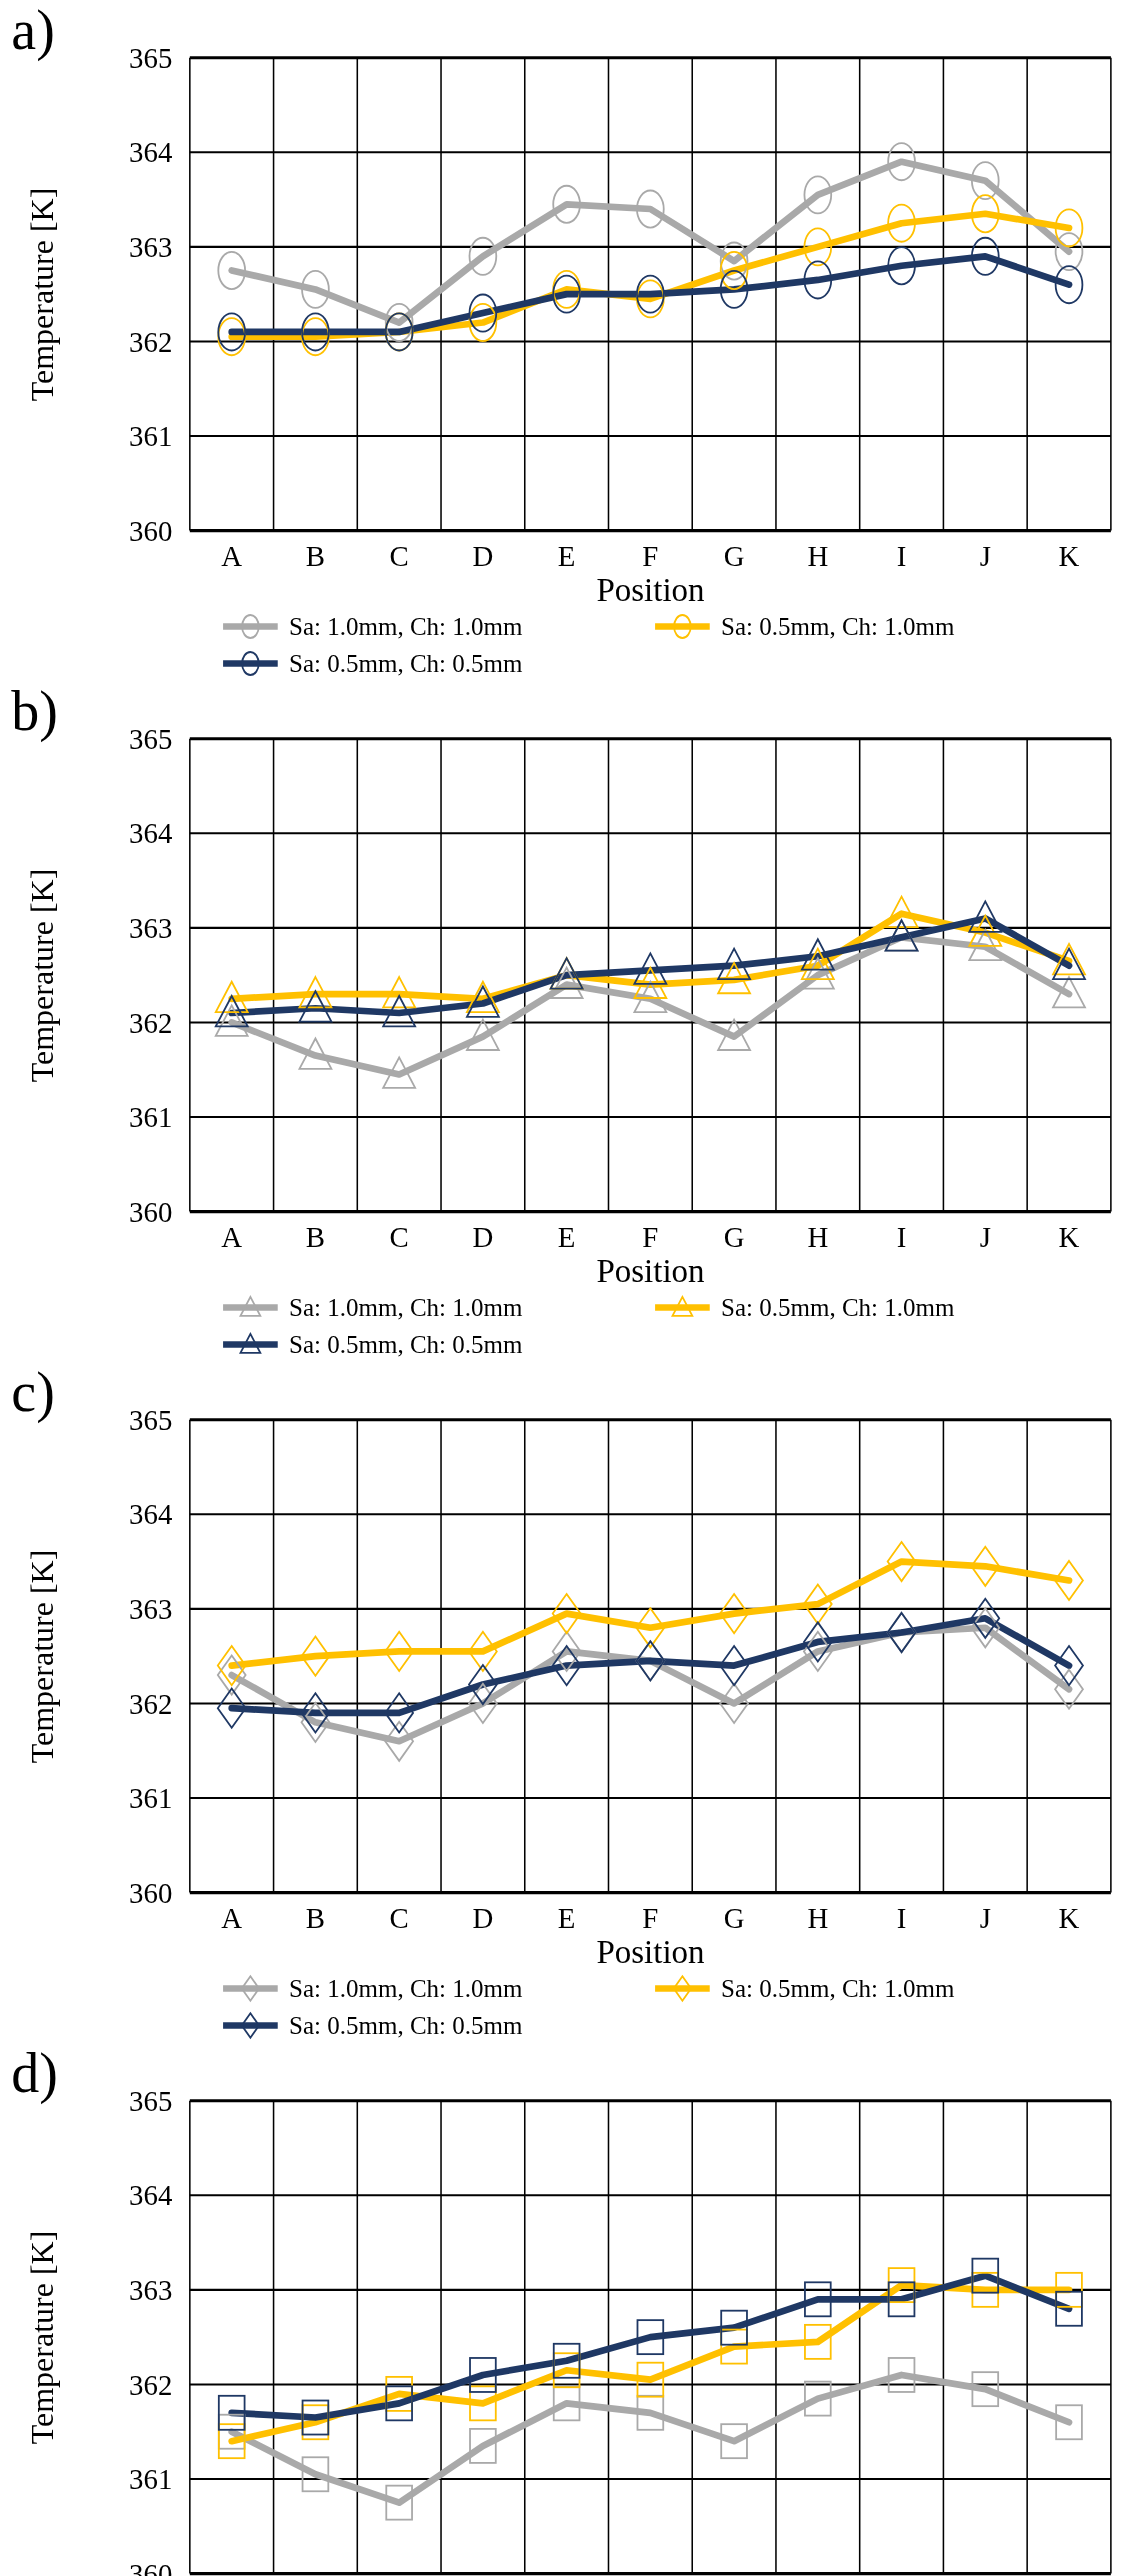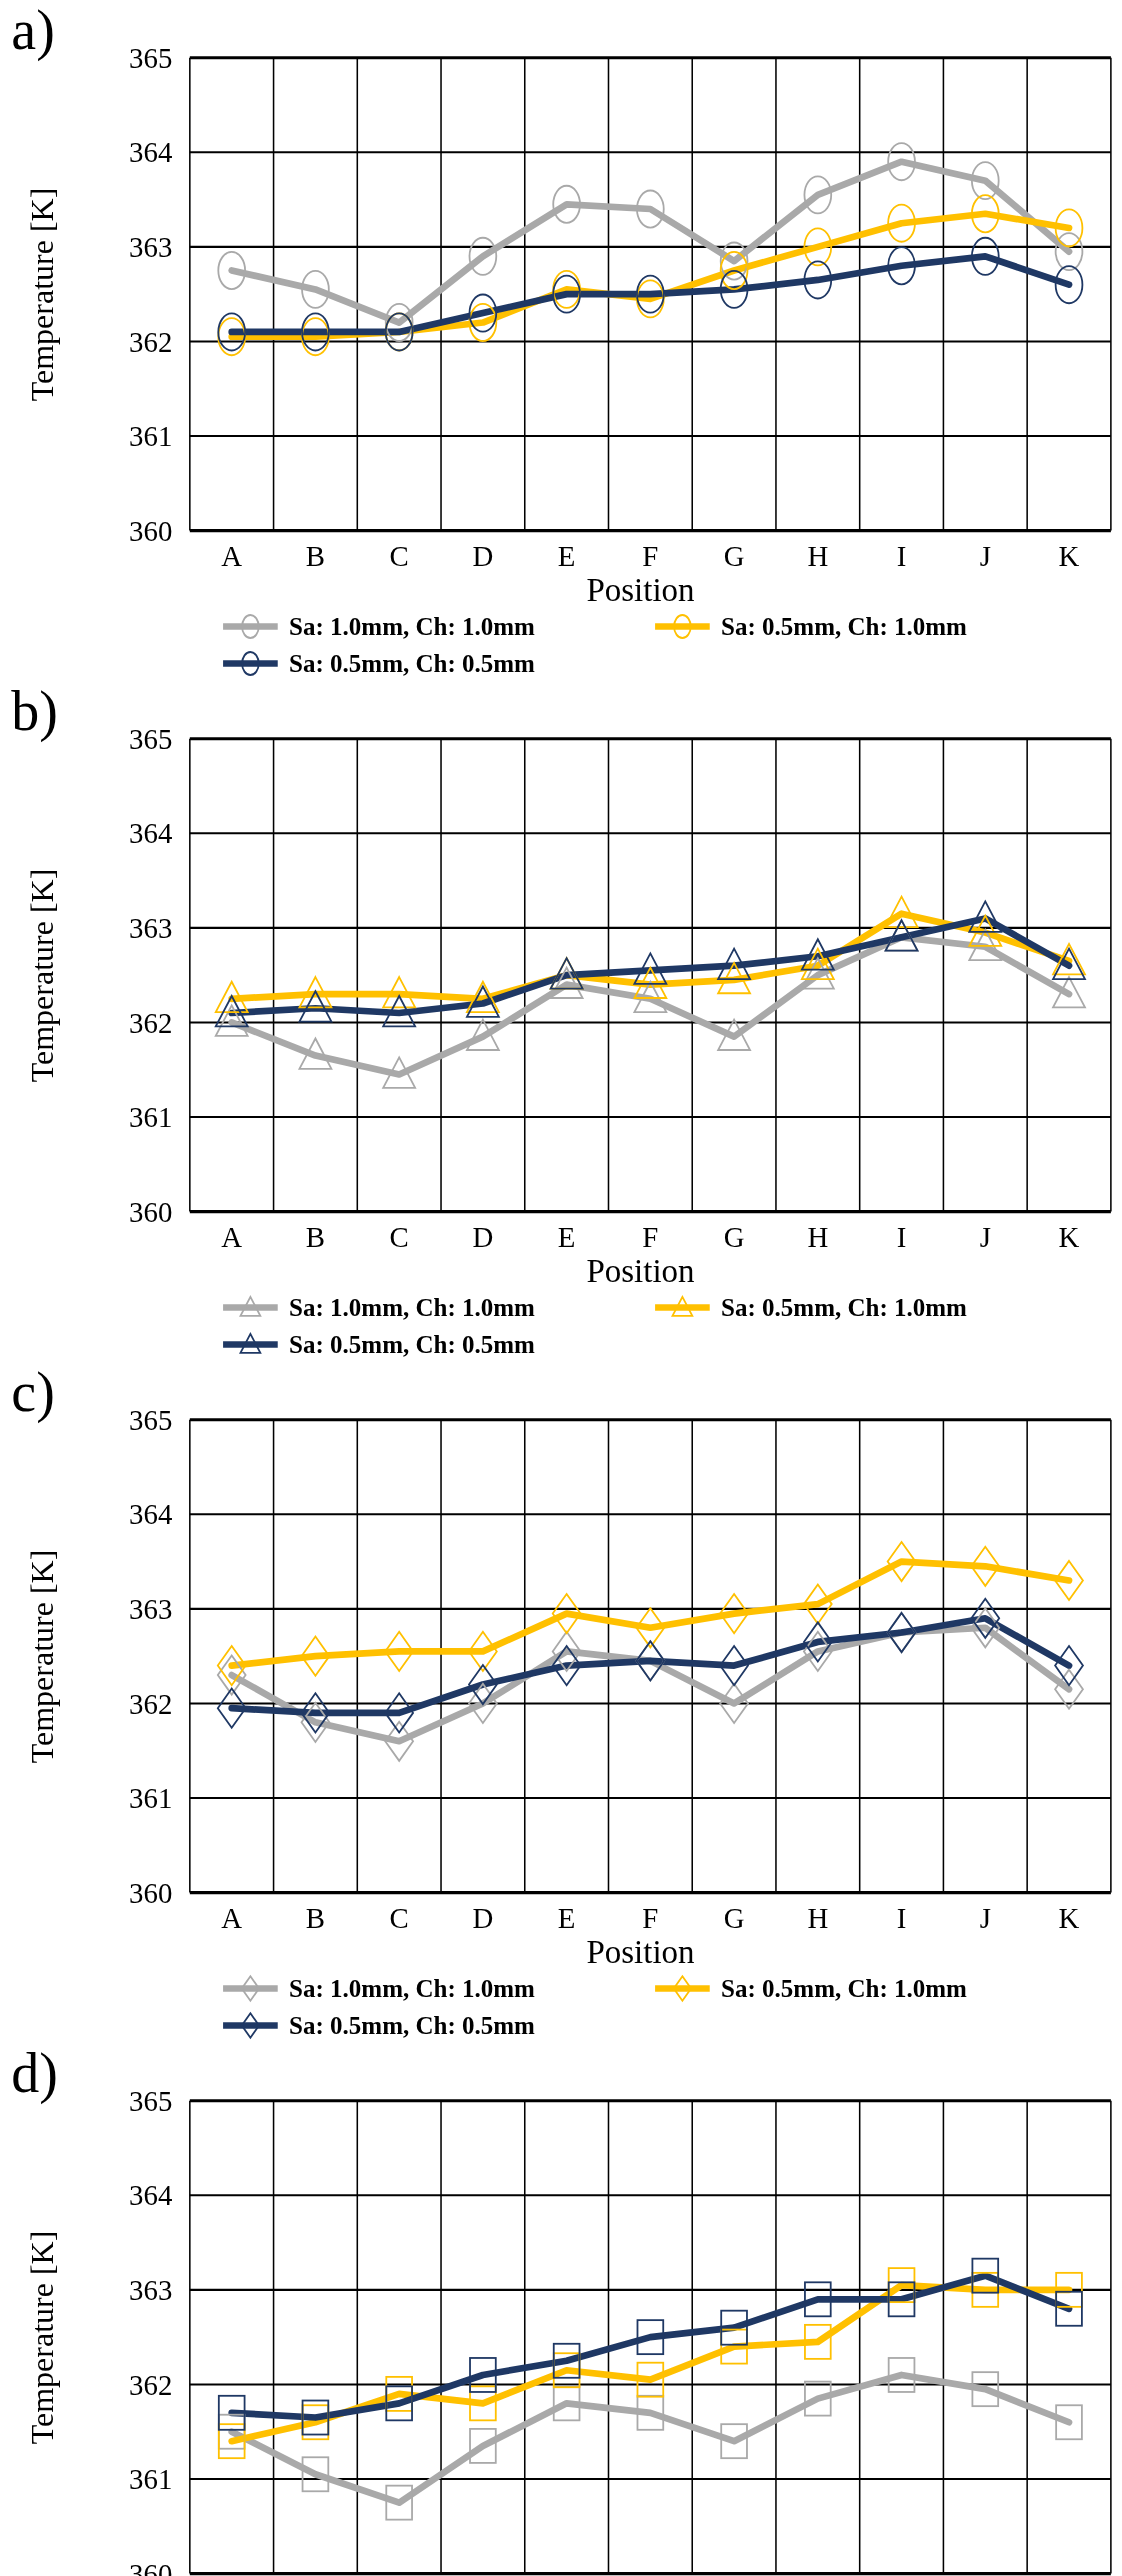--- a/index.html
+++ b/index.html
@@ -33,21 +33,21 @@
     top: 531px;
     width: 473px;
     transform-origin: 0 0;
     transform: rotate(-90deg);
     text-align: center;
     font-size: 32px;
     white-space: nowrap;
   }
   .x-title {
     position: absolute;
-    left: 180px;
+    left: 190px;
     top: 572px;
     width: 921px;
     text-align: center;
     font-size: 33px;
   }
   svg.chart {
     position: absolute;
     left: 0;
     top: 0;
     width: 1123px;
@@ -66,21 +66,20 @@
   }
   .legend-item {
     position: absolute;
     display: flex;
     align-items: center;
     white-space: nowrap;
   }
   .legend-item .legend-label {
     font-size: 25px;
     margin-left: 3.1px;
-    font-weight: bold;
   }
   .legend-item svg {
     display: block;
   }
 </style>
 </head>
 <body>
 
 <section class="panel">
   <span class="panel-label">a)</span>

